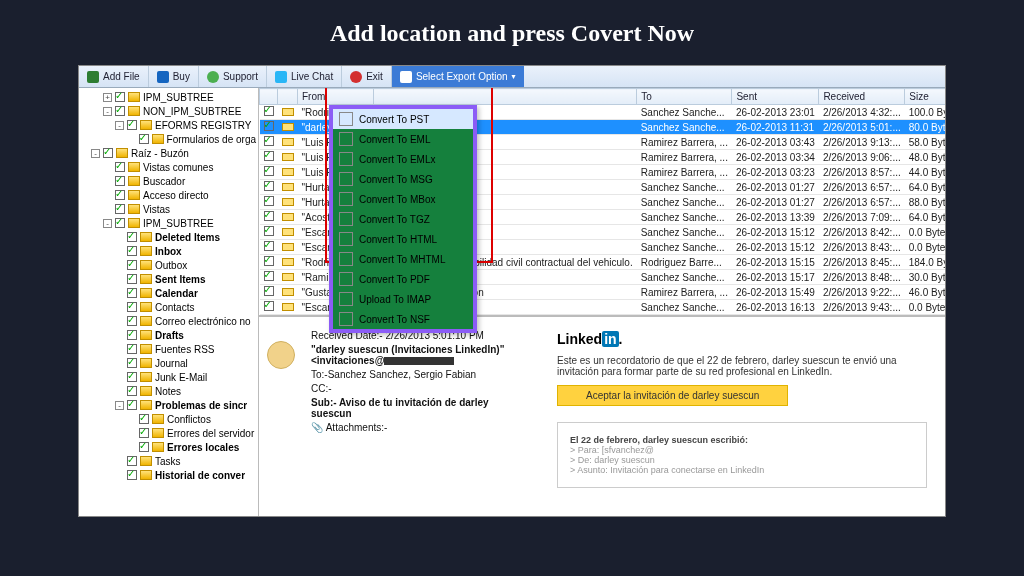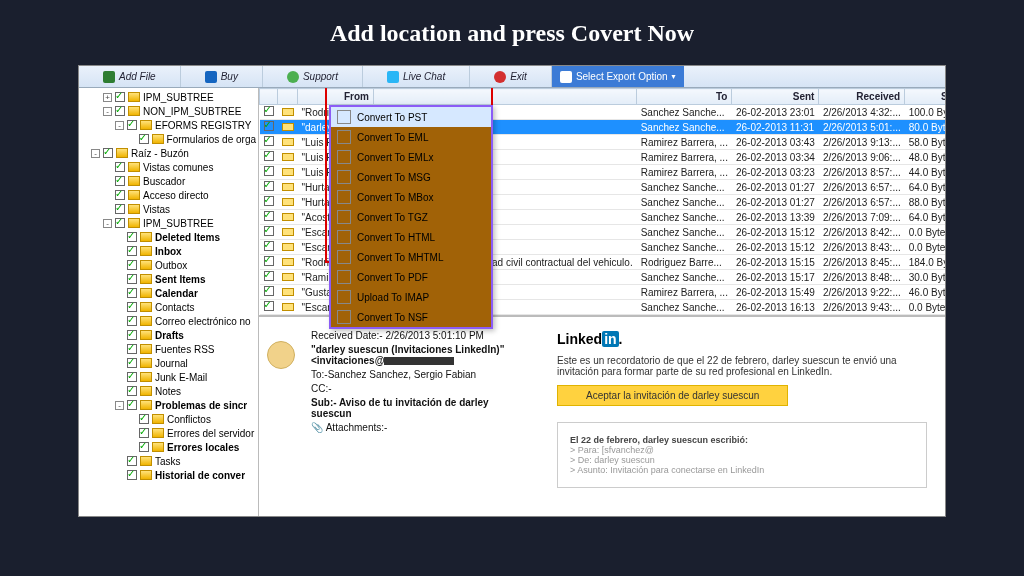--- a/index.html
+++ b/index.html
@@ -32,25 +32,24 @@
     border-bottom: 1px solid #9ab;
     display: flex;
     align-items: stretch;
     height: 22px;
     font-size: 10px;
   }
   .toolbar .tbtn {
     display: flex;
     align-items: center;
     gap: 4px;
-    padding: 0 24px;
+    padding: 0 8px;
     border-right: 1px solid #bcd;
     cursor: pointer;
     color: #223;
-    font-style: italic;
   }
   .toolbar .ticon {
     width: 12px; height: 12px;
     display: inline-block;
     border-radius: 2px;
   }
   .export-btn {
     background: #3b7bd6;
     color: #fff;
     padding: 0 8px;
@@ -102,22 +101,22 @@
   }
   .grid table {
     width: 100%;
     border-collapse: collapse;
     font-size: 10px;
   }
   .grid th {
     background: linear-gradient(#f4f8fd,#e3edf8);
     border: 1px solid #bcd;
     padding: 2px 4px;
-    text-align: right;
-    font-weight: bold;
+    text-align: left;
+    font-weight: normal;
     color: #223;
     height: 16px;
   }
   .grid td {
     border-bottom: 1px solid #e6e6e6;
     padding: 1px 4px;
     height: 14px;
     white-space: nowrap;
     overflow: hidden;
     color: #222;
@@ -125,23 +124,23 @@
   .grid td.chk { width:16px; text-align:center; }
   .grid td.chk .cb { width:10px;height:10px;border:1px solid #666;display:inline-block;position:relative; }
   .grid td.chk .cb::after { content:"✓"; position:absolute; top:-3px; left:-1px; font-size:10px; color:#0a0; }
   .grid td.mail { width:16px; }
   .grid td.mail .env { width:12px;height:8px;background:#ffe27a;border:1px solid #c18f00;display:inline-block; }
   .grid tr.selected td { background:#1e90ff; color:#fff; }
   .dropdown {
     position: absolute;
     top: 17px;
     left: 70px;
-    width: 164px;
-    background: #a16207;
-    border: 2px solid #8b5cf6;
+    width: 148px;
+    background: #15803d;
+    border: 4px solid #8b5cf6;
     box-shadow: 2px 2px 5px rgba(0,0,0,0.25);
     z-index: 50;
   }
   .dropdown .dd-item {
     display: flex;
     align-items: center;
     gap: 6px;
     padding: 3px 6px;
     font-size: 10px;
     cursor: pointer;

